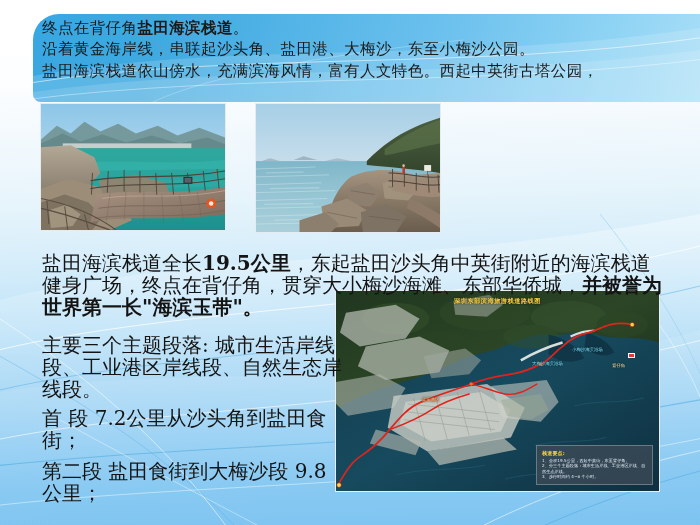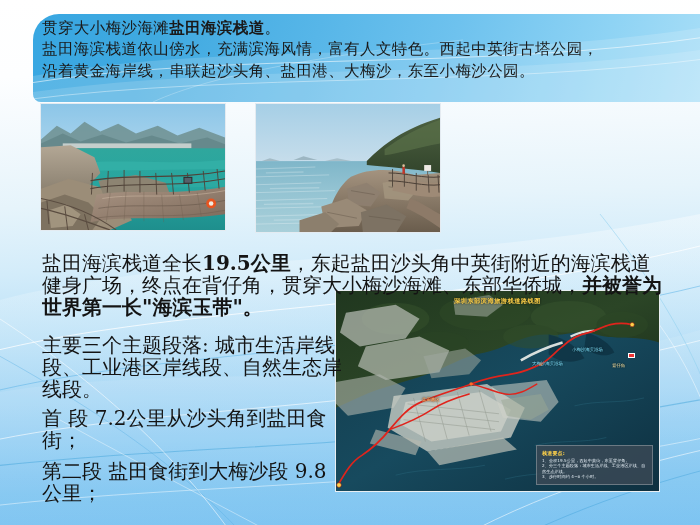--- a/index.html
+++ b/index.html
@@ -222,24 +222,24 @@
       <path d="M0,62 C200,26 430,50 667,14 L667,88 L0,88 Z" fill="#ffffff" opacity=".16"></path>
       <path d="M0,78 C220,48 450,66 667,36 L667,88 L0,88 Z" fill="#ffffff" opacity=".14"></path>
       <path d="M-10,70 C200,36 440,58 680,22" fill="none" stroke="#ffffff" stroke-opacity=".55" stroke-width="1"></path>
       <path d="M-10,86 C210,58 450,74 680,44" fill="none" stroke="#ffffff" stroke-opacity=".40" stroke-width="1"></path>
       <path d="M120,88 C180,60 300,40 430,26" fill="none" stroke="#ffffff" stroke-opacity=".25" stroke-width="1"></path>
     </svg>
   </div>
 
   <div class="header-text">
     <div class="hline hline-1">
-      <span>贯穿大小梅沙海滩</span><b>盐田海滨栈道</b><span>。</span>
+      <span>终点在背仔角</span><b>盐田海滨栈道</b><span>。</span>
     </div>
+    <div class="hline hline-3">沿着黄金海岸线，串联起沙头角、盐田港、大梅沙，东至小梅沙公园。</div>
     <div class="hline hline-2">盐田海滨栈道依山傍水，充满滨海风情，富有人文特色。西起中英街古塔公园，</div>
-    <div class="hline hline-3">沿着黄金海岸线，串联起沙头角、盐田港、大梅沙，东至小梅沙公园。</div>
   </div>
 
   <div class="photo" id="photo-left">
     <svg viewBox="0 0 186 128" preserveAspectRatio="none">
       <defs>
         <linearGradient id="skyL" x1="0" y1="0" x2="0" y2="1">
           <stop offset="0%" stop-color="#8cc6e8"></stop>
           <stop offset="60%" stop-color="#bcdcef"></stop>
           <stop offset="100%" stop-color="#dce9f1"></stop>
         </linearGradient>

